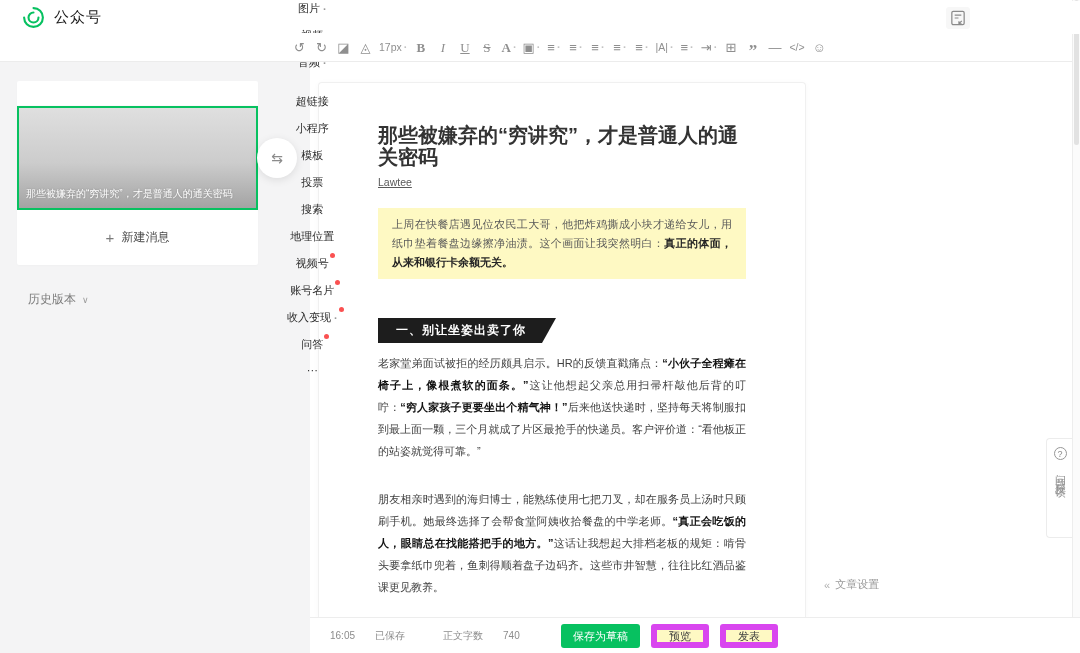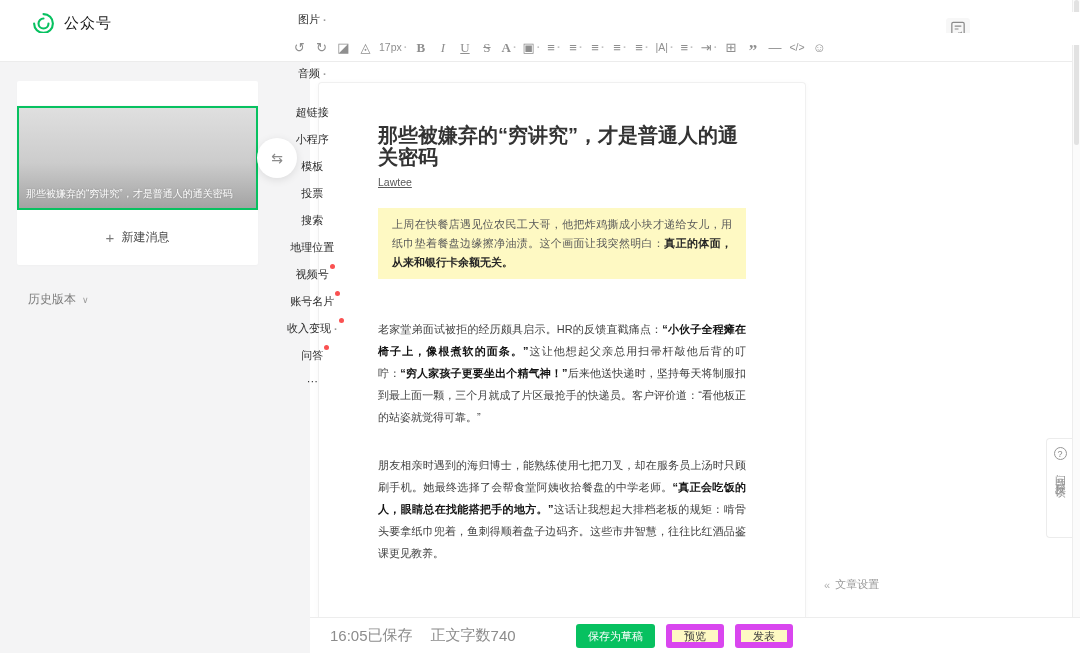--- a/index.html
+++ b/index.html
@@ -3,22 +3,22 @@
 <meta charset="utf-8">
 <style>
   * { margin:0; padding:0; box-sizing:border-box; }
   html,body { background:#e9e9e9; }
   .screen {
     position:relative; width:1080px; height:653px; background:#fff;
     overflow:hidden; font-family:"Liberation Sans","DejaVu Sans",sans-serif;
     color:#333;
   }
   
-  .topbar { position:absolute; left:0; top:12px; right:0; height:33px; background:#fff;
-    display:flex; align-items:flex-start; padding-left:32px; z-index:5; }
+  .topbar { position:absolute; left:0; top:1px; right:0; height:33px; background:#fff;
+    display:flex; align-items:center; padding-left:22px; z-index:5; }
   .brand { display:flex; align-items:center; gap:9px; }
   .brand-name { font-size:15px; color:#181818; letter-spacing:1px; }
   .top-menu { position:absolute; left:287px; top:0; height:33px; display:flex; align-items:center; gap:12px;flex-direction:column; }
   .menu-item { position:relative; font-size:11px; color:#2b2b2b; cursor:pointer; display:flex; align-items:center; white-space:nowrap; }
   .mcaret { color:#9a9a9a; font-weight:700; margin-left:3px; font-size:11px; }
   .reddot { position:absolute; top:-3px; right:-6px; width:5px; height:5px; border-radius:50%; background:#fa5151; }
   .vdiv { width:1px; height:13px; background:#e3e3e3; margin:0 3px; }
   .outline-btn { position:absolute; left:946px; top:6px; width:24px; height:22px;
     display:flex; align-items:center; justify-content:center; background:#f7f7f7; border-radius:3px; cursor:pointer; }
   
@@ -75,23 +75,23 @@
     font-size:9px; display:flex; align-items:center; justify-content:center; }
   .fb-text { writing-mode:vertical-rl; font-size:11px; color:#8f8f8f; letter-spacing:4px; }
   .article-settings { position:absolute; left:824px; top:577px; display:flex; align-items:center; gap:5px;
     color:#9a9a9a; font-size:11px; cursor:pointer; }
   .article-settings .dbl-chev { font-size:11px; color:#b0b0b0; }
   .scrollbar { position:absolute; right:0; top:0; bottom:0; width:8px; background:#fbfbfb; border-left:1px solid #ededed; }
   .scroll-thumb { position:absolute; right:1px; top:0; width:5px; height:145px; background:#e2e2e2; border-radius:3px; cursor:grab; }
   
   .footer { position:absolute; left:310px; right:0; bottom:0; height:36px; background:#fff;
     border-top:1px solid #ededed; display:flex; align-items:center; padding-left:20px; z-index:4; }
-  .footer .status { display:flex; align-items:center; gap:0; font-size:15px; color:#8c8c8c; }
+  .footer .status { display:flex; align-items:center; gap:20px; font-size:10px; color:#8c8c8c; }
   .footer .wc { margin-left:18px; }
-  .footer-buttons { position:absolute; right:287px; top:6px; display:flex; gap:11px; }
+  .footer-buttons { position:absolute; right:302px; top:6px; display:flex; gap:11px; }
   .btn { height:24px; border-radius:3px; font-size:11px; display:flex; align-items:center;
     justify-content:center; cursor:pointer; padding:0 12px; font-family:inherit; }
   .btn-green { background:#07c160; color:#fff; border:none; }
   .btn-plain { background:#fef9c3; color:#3f3f3f; border:6px solid #d946ef; }
 </style>
 </head>
 <body>
 
 <div class="screen">
 
@@ -271,20 +271,21 @@
       <span>⇆</span>
     </div>
   </div>
 
   <div class="page">
     <div class="art-title">那些被嫌弃的“穷讲究”，才是普通人的通关密码</div>
     <div class="art-author">Lawtee</div>
     <div class="intro-box"><span>上周在快餐店遇见位农民工大哥，他把炸鸡撕成小块才递给女儿，用纸巾垫着餐盘边缘擦净油渍。这个画面让我突然明白：</span><span class="bold">真正的体面，从来和银行卡余额无关。</span></div>
     <div>
         <div class="section">
+          <div class="banner">一、别让坐姿出卖了你</div>
           <p class="body-p"><span>老家堂弟面试被拒的经历颇具启示。HR的反馈直戳痛点：</span><span class="bold">“小伙子全程瘫在椅子上，像根煮软的面条。”</span><span>这让他想起父亲总用扫帚杆敲他后背的叮咛：</span><span class="bold">“穷人家孩子更要坐出个精气神！”</span><span>后来他送快递时，坚持每天将制服扣到最上面一颗，三个月就成了片区最抢手的快递员。客户评价道：“看他板正的站姿就觉得可靠。”</span></p>
         </div>
         <div class="section">
           <p class="body-p"><span>朋友相亲时遇到的海归博士，能熟练使用七把刀叉，却在服务员上汤时只顾刷手机。她最终选择了会帮食堂阿姨收拾餐盘的中学老师。</span><span class="bold">“真正会吃饭的人，眼睛总在找能搭把手的地方。”</span><span>这话让我想起大排档老板的规矩：啃骨头要拿纸巾兜着，鱼刺得顺着盘子边码齐。这些市井智慧，往往比红酒品鉴课更见教养。</span></p>
         </div>
       </div>
   </div>
 
   <div class="feedback-tab">
     <span class="q-circle">?</span>

